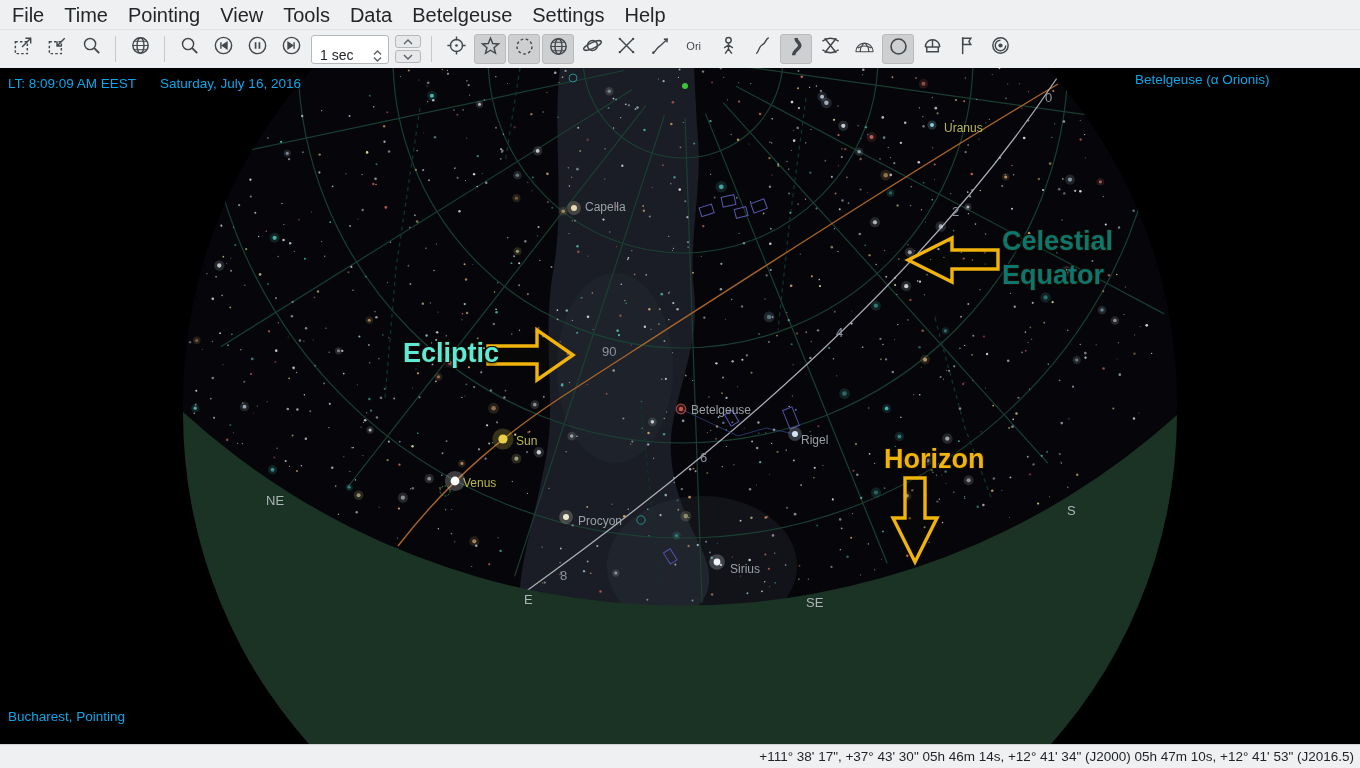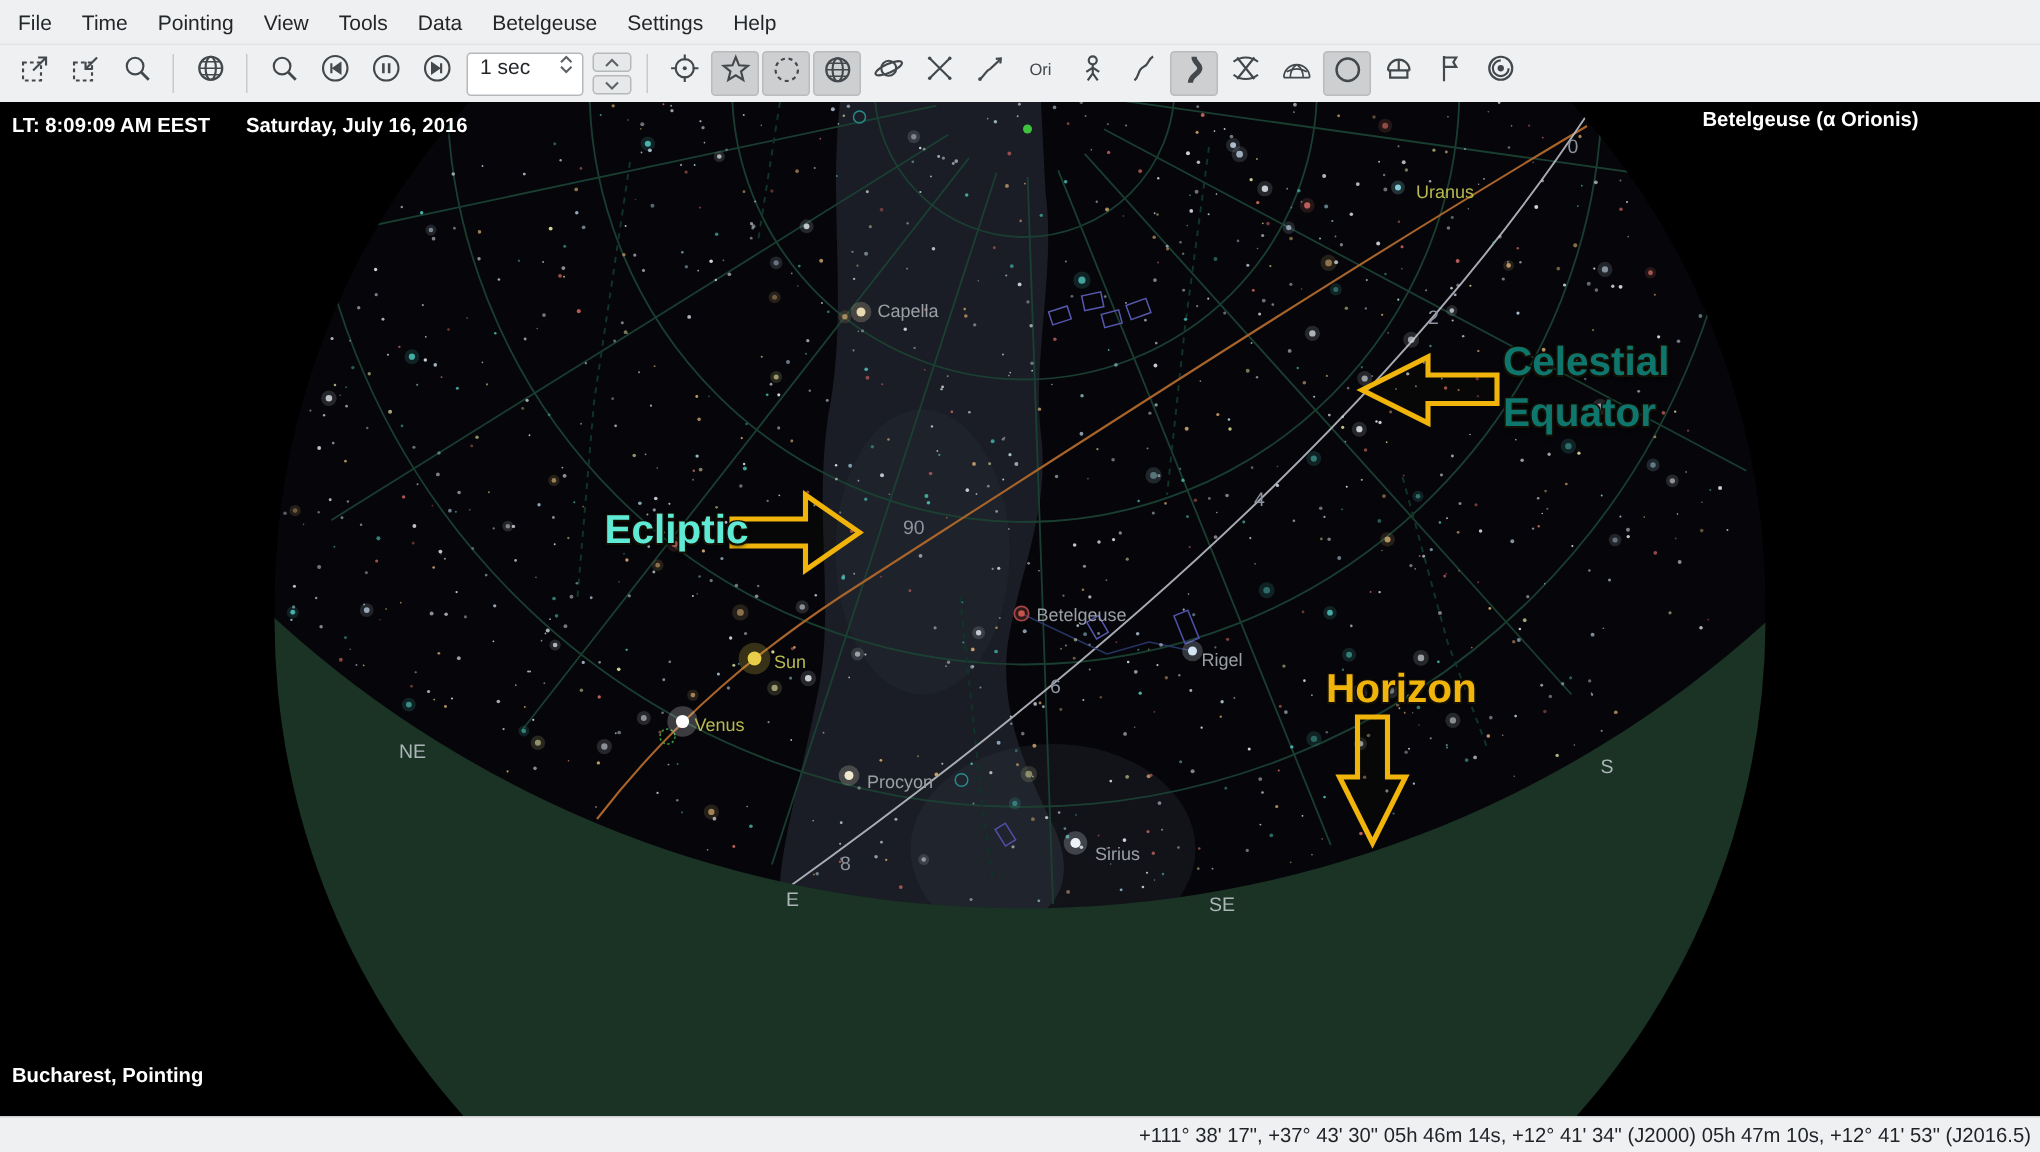--- a/index.html
+++ b/index.html
@@ -1,39 +1,39 @@
 <!DOCTYPE html>
 <html><head>
 <meta charset="utf-8">
 <style>
   html,body{margin:0;padding:0;width:1360px;height:768px;overflow:hidden;background:#000;
     font-family:"Liberation Sans",sans-serif;-webkit-font-smoothing:antialiased;}
   
   #menubar{height:30px;background:#eff0f1;display:flex;align-items:center;padding-left:2px;
     border-bottom:1px solid #e2e4e5;box-sizing:border-box;}
-  .menu-item{font-size:14px;color:#232629;padding:0 10px;line-height:30px;cursor:default;}
+  .menu-item{font-size:20px;color:#232629;padding:0 10px;line-height:30px;cursor:default;}
   #toolbar{height:38px;background:#eff0f1;display:flex;align-items:center;padding-left:6px;
     box-sizing:border-box;color:#43484d;}
   .tbtn{width:32px;height:30px;display:flex;justify-content:center;
     border-radius:3px;margin:0 1px;}
   .tbtn.active{background:#cdcfd1;border:1px solid #b9bbbd;box-sizing:border-box;}
   .tbtn svg{display:block;}
   .tsep{width:1px;height:26px;background:#c7c9cb;margin:0 7px;}
   .spinbox{width:78px;height:29px;background:#fff;border:1px solid #b6b9bc;border-radius:3px;
-    margin:4px 3px;display:flex;align-items:flex-start;box-sizing:border-box;}
+    margin:4px 3px;display:flex;align-items:flex-end;box-sizing:border-box;}
   .spinbox .val{flex:1;font-size:14px;color:#232629;padding-left:8px;}
   .spinbox .chev{display:flex;flex-direction:column;padding-right:5px;color:#5c6166;}
   .spinbtns{display:flex;flex-direction:column;margin:0 3px;gap:2px;}
   .spinbtns .sb{width:26px;height:13px;background:#e7e8e9;border:1px solid #b6b9bc;border-radius:3px;
     display:flex;align-items:center;justify-content:center;box-sizing:border-box;color:#5c6166;}
   
   #map{position:relative;width:1360px;height:676px;background:#000;overflow:hidden;}
   #sky{position:absolute;left:0;top:0;}
   .overlay{position:absolute;z-index:5;}
-  .infobox{color:#ffffff;font-size:13.5px;text-shadow:0 1px 2px #000;cursor:default;font-weight:bold;}
+  .infobox{color:#0ea5e9;font-size:13.5px;text-shadow:0 1px 2px #000;cursor:default;}
   #timebox{left:8px;top:8px;}
   #timebox .date{margin-left:24px;}
   #focusbox{left:1135px;top:4px;text-align:right;}
   #locationbox{left:8px;bottom:20px;}
   .anno{font-size:27px;font-weight:bold;letter-spacing:0px;line-height:34px;
     text-shadow:-1px -1px 0 #141005,1px -1px 0 #141005,-1px 1px 0 #141005,1px 1px 0 #141005,0 2px 3px rgba(0,0,0,.65);}
   
   #statusbar{height:24px;background:#eff0f1;border-top:1px solid #cfd1d3;display:flex;
     align-items:center;justify-content:flex-end;box-sizing:border-box;padding-right:6px;}
   #statusbar span{font-size:13.5px;color:#1f2226;}

